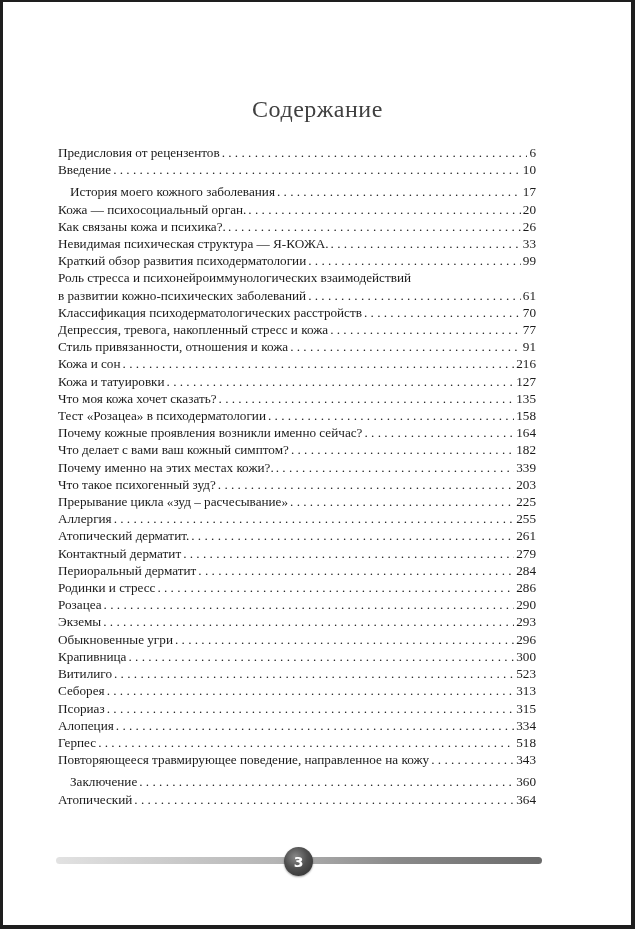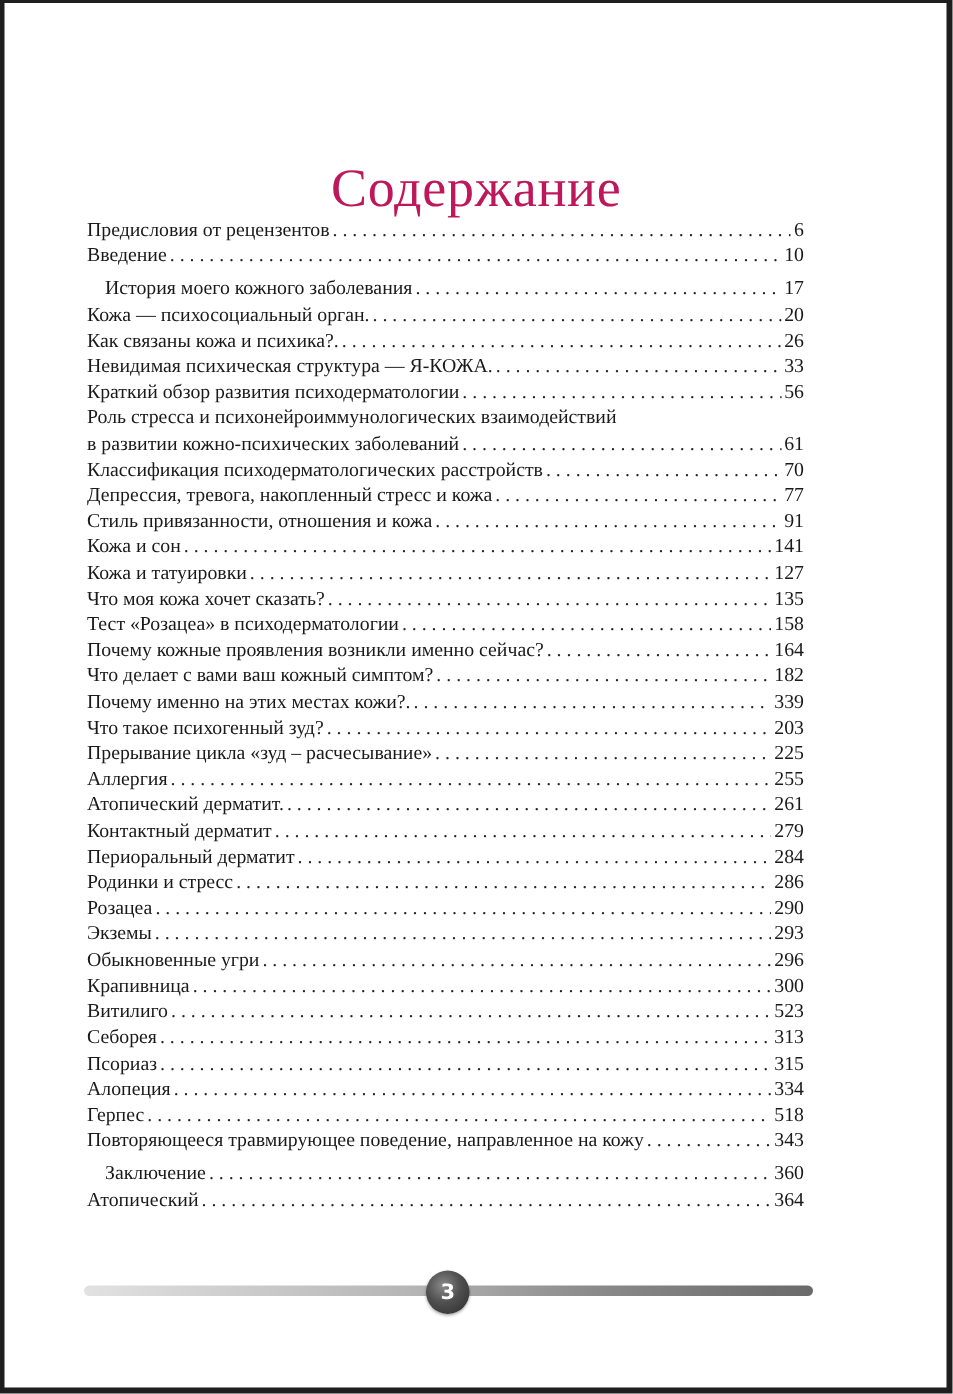--- a/index.html
+++ b/index.html
@@ -21,24 +21,24 @@
     border-right: 4px solid #1e1e1e;
     border-bottom: 4px solid #1e1e1e;
     pointer-events: none;
   }
   .title {
     position: absolute;
     left: 0; right: 0;
     top: 80px;
     text-align: center;
     font-family: "Liberation Serif", "DejaVu Serif", serif;
-    font-size: 36px;
+    font-size: 24px;
     font-weight: normal;
     letter-spacing: 0.5px;
-    color: #be185d;
+    color: #404040;
   }
   .toc {
     position: absolute;
     left: 58px;
     width: 478px;
     top: 144px;
     font-family: "Liberation Serif", "DejaVu Serif", serif;
     font-size: 13.2px;
     line-height: 17.2px;
   }
@@ -117,21 +117,21 @@
       <span class="page">26</span>
     </div>
     <div class="entry">
       <span class="label">Невидимая психическая структура — Я-КОЖА.</span>
       <span class="leader"></span>
       <span class="page">33</span>
     </div>
     <div class="entry">
       <span class="label">Краткий обзор развития психодерматологии</span>
       <span class="leader"></span>
-      <span class="page">56</span>
+      <span class="page">99</span>
     </div>
     <div class="entry-line1">Роль стресса и психонейроиммунологических взаимодействий</div>
     <div class="entry">
       <span class="label">в развитии кожно-психических заболеваний</span>
       <span class="leader"></span>
       <span class="page">61</span>
     </div>
     <div class="entry">
       <span class="label">Классификация психодерматологических расстройств</span>
       <span class="leader"></span>
@@ -143,21 +143,21 @@
       <span class="page">77</span>
     </div>
     <div class="entry">
       <span class="label">Стиль привязанности, отношения и кожа</span>
       <span class="leader"></span>
       <span class="page">91</span>
     </div>
     <div class="entry">
       <span class="label">Кожа и сон</span>
       <span class="leader"></span>
-      <span class="page">141</span>
+      <span class="page">216</span>
     </div>
     <div class="entry">
       <span class="label">Кожа и татуировки</span>
       <span class="leader"></span>
       <span class="page">127</span>
     </div>
     <div class="entry">
       <span class="label">Что моя кожа хочет сказать?</span>
       <span class="leader"></span>
       <span class="page">135</span>

